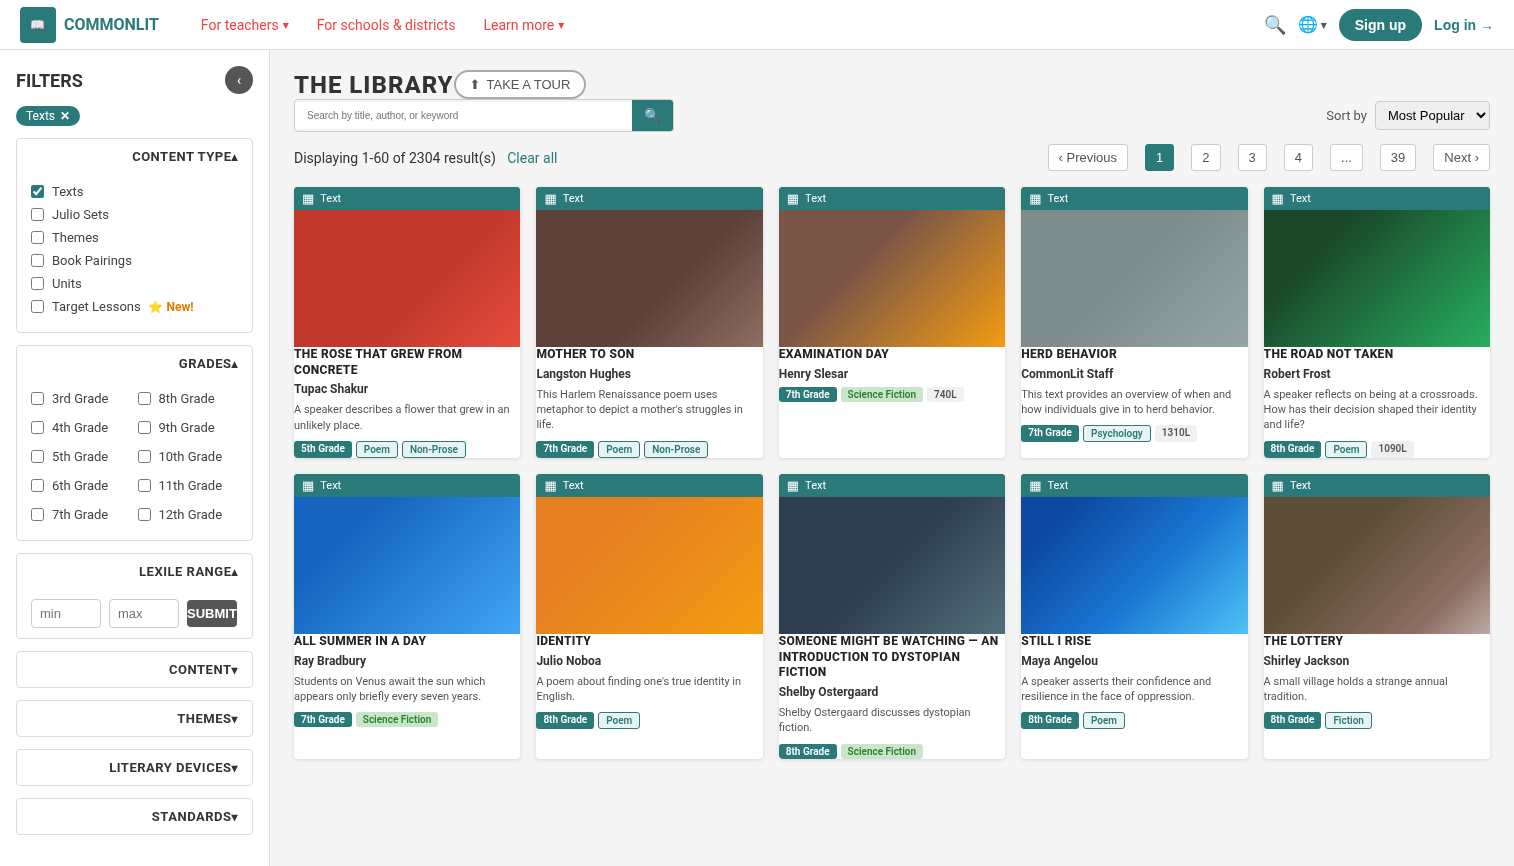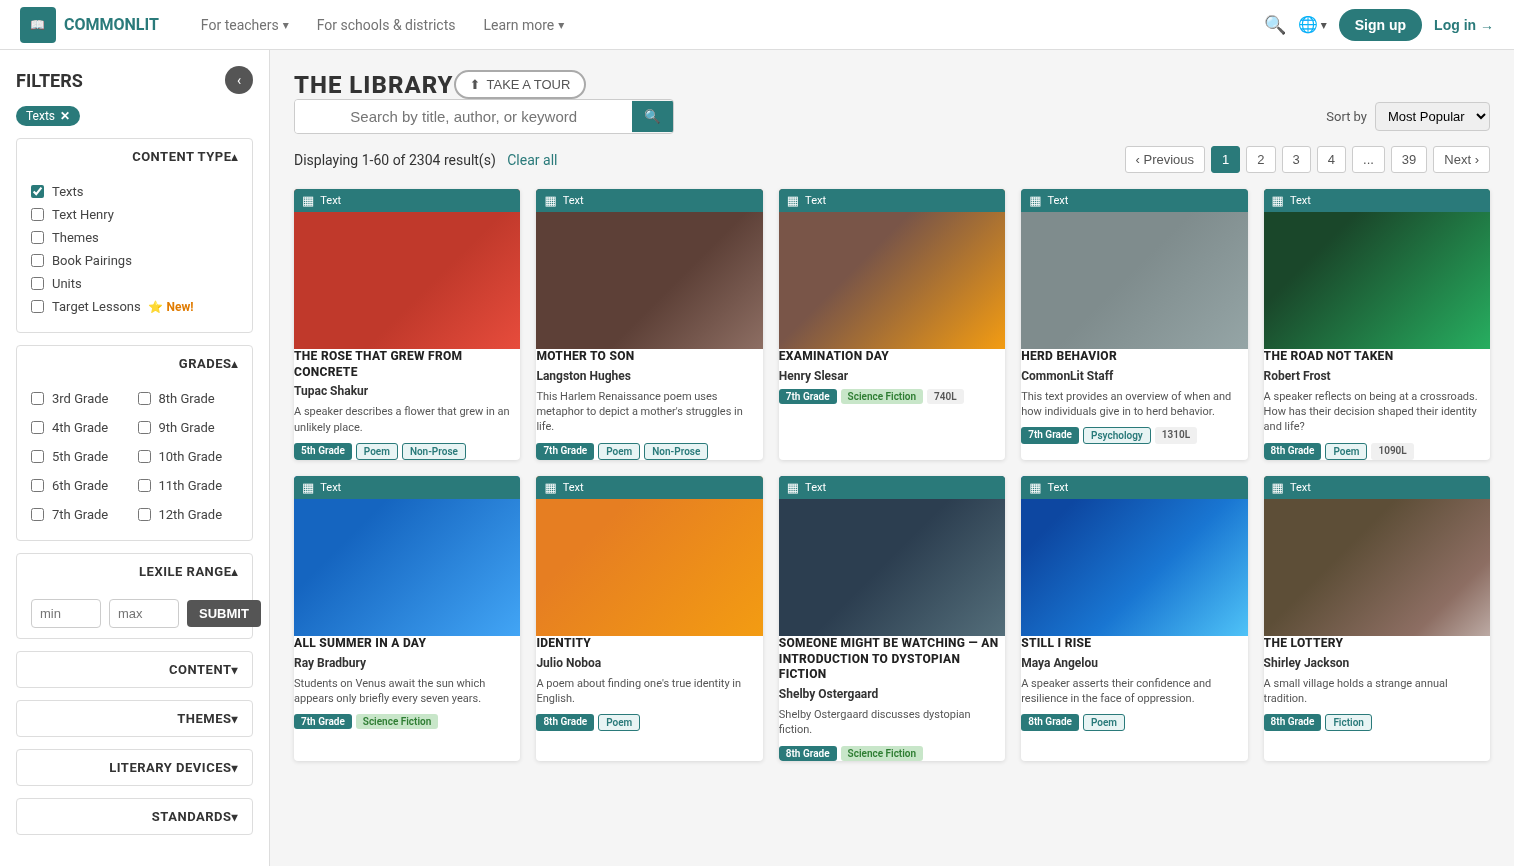--- a/index.html
+++ b/index.html
@@ -11,21 +11,21 @@
       border-bottom: 1px solid #ddd;
       display: flex;
       align-items: center;
       padding: 0 20px;
       height: 50px;
       position: sticky; top: 0; z-index: 100;
     }
     .nav-logo { display: flex; align-items: center; gap: 8px; font-weight: bold; font-size: 16px; color: #2a7a7a; margin-right: 30px; }
     .nav-logo-icon { width: 36px; height: 36px; background: #2a7a7a; border-radius: 4px; display: flex; align-items: center; justify-content: center; color: white; font-size: 12px; }
     .nav-links { display: flex; gap: 4px; align-items: center; }
-    .nav-link { padding: 6px 12px; color: #737373; cursor: pointer; font-size: 14px; display: flex; align-items: center; gap: 4px; }
+    .nav-link { padding: 6px 12px; color: #ef4444; cursor: pointer; font-size: 14px; display: flex; align-items: center; gap: 4px; }
     .nav-right { margin-left: auto; display: flex; align-items: center; gap: 12px; }
     .nav-search-icon { font-size: 18px; cursor: pointer; color: #555; }
     .nav-globe { font-size: 16px; cursor: pointer; color: #555; display: flex; align-items: center; gap: 2px; }
     .btn-signup { background: #2a7a7a; color: white; border: none; padding: 8px 16px; border-radius: 20px; cursor: pointer; font-size: 14px; font-weight: 600; }
     .btn-login { background: none; border: none; color: #2a7a7a; cursor: pointer; font-size: 14px; font-weight: 600; }
 
     
     .page-layout { display: flex; height: calc(100vh - 50px); overflow: hidden; }
 
     
@@ -39,40 +39,40 @@
     .filter-section { border: 1px solid #ddd; border-radius: 4px; margin-bottom: 12px; }
     .filter-section-header { display: flex; align-items: center; justify-content: flex-end; padding: 10px 14px; cursor: pointer; font-weight: 700; font-size: 13px; letter-spacing: 0.5px; color: #333; }
     .filter-section-body { padding: 10px 14px; }
     .filter-item { display: flex; align-items: center; gap: 8px; margin-bottom: 8px; font-size: 13px; color: #444; cursor: pointer; }
     .filter-item input[type=checkbox] { cursor: pointer; accent-color: #2a7a7a; }
     .new-badge { color: #e07b00; font-size: 12px; font-weight: 700; display: flex; align-items: center; gap: 3px; }
 
     .grades-grid { display: grid; grid-template-columns: 1fr 1fr; gap: 6px; }
     .lexile-row { display: flex; gap: 8px; align-items: center; }
     .lexile-input { border: 1px solid #ccc; border-radius: 4px; padding: 6px 8px; width: 70px; font-size: 13px; }
-    .lexile-submit { background: #555; color: white; border: none; border-radius: 4px; padding: 6px 12px; cursor: pointer; font-size: 13px; font-weight: 600; }
+    .lexile-submit { background: #555; color: white; border: none; border-radius: 4px; padding: 6px 0; cursor: pointer; font-size: 13px; font-weight: 600; }
 
     
     .main-content { flex: 1; overflow-y: auto; padding: 20px 24px; }
     .main-header { display: flex; align-items: flex-end; gap: 0; margin-bottom: 0; }
     .main-title { font-size: 24px; font-weight: 800; letter-spacing: 1px; color: #333; }
     .tour-btn { display: flex; align-items: center; gap: 6px; border: 2px solid #aaa; border-radius: 20px; padding: 5px 14px; font-size: 13px; cursor: pointer; color: #555; background: white; }
 
     .search-row { display: flex; align-items: center; justify-content: space-between; margin-bottom: 12px; }
     .search-box { display: flex; align-items: center; border: 1px solid #ccc; border-radius: 4px; overflow: hidden; width: 380px; }
-    .search-box input { border: none; outline: none; padding: 8px 12px; font-size: 15px; flex: 1; text-align: center; }
+    .search-box input { border: none; outline: none; padding: 8px 12px; font-size: 10px; flex: 1; }
     .search-box button { background: #2a7a7a; border: none; padding: 8px 12px; cursor: pointer; color: white; }
     .sort-row { display: flex; align-items: center; gap: 8px; font-size: 13px; color: #555; }
     .sort-select { border: 1px solid #ccc; border-radius: 4px; padding: 5px 8px; font-size: 13px; cursor: pointer; }
 
     .results-row { display: flex; align-items: center; justify-content: space-between; margin-bottom: 16px; }
     .clear-link { color: #2a7a7a; cursor: pointer; text-decoration: none; margin-left: 8px; }
 
     
-    .pagination { display: flex; align-items: center; gap: 6px; justify-content: center; }
+    .pagination { display: flex; align-items: center; gap: 17px; justify-content: center; }
     .page-btn { border: 1px solid #ccc; background: white; padding: 5px 10px; cursor: pointer; font-size: 13px; border-radius: 3px; color: #555; }
     .page-btn.active { background: #2a7a7a; color: white; border-color: #2a7a7a; }
 
     
     .book-grid { display: grid; grid-template-columns: repeat(5, 1fr); gap: 16px; }
 
     
     .book-card { background: white; border-radius: 4px; overflow: hidden; box-shadow: 0 1px 4px rgba(0,0,0,0.12); cursor: pointer; }
     .card-img-wrap { position: relative; height: 160px; overflow: hidden; }
     .card-img-placeholder { width: 100%; height: 100%; }
@@ -141,21 +141,21 @@
         <span>CONTENT TYPE</span>
         <span class="chevron">▴</span>
       </div>
       <div class="filter-section-body">
         <label class="filter-item">
           <input type="checkbox" checked="" style=""> 
             <span>Texts</span>
         </label>
         <label class="filter-item">
           <input type="checkbox" style=""> 
-            <span>Text Henry</span>
+            <span>Julio Sets</span>
         </label>
         <label class="filter-item">
           <input type="checkbox" style=""> 
             <span>Themes</span>
         </label>
         <label class="filter-item">
           <input type="checkbox" style=""> 
             <span>Book Pairings</span>
         </label>
         <label class="filter-item">

